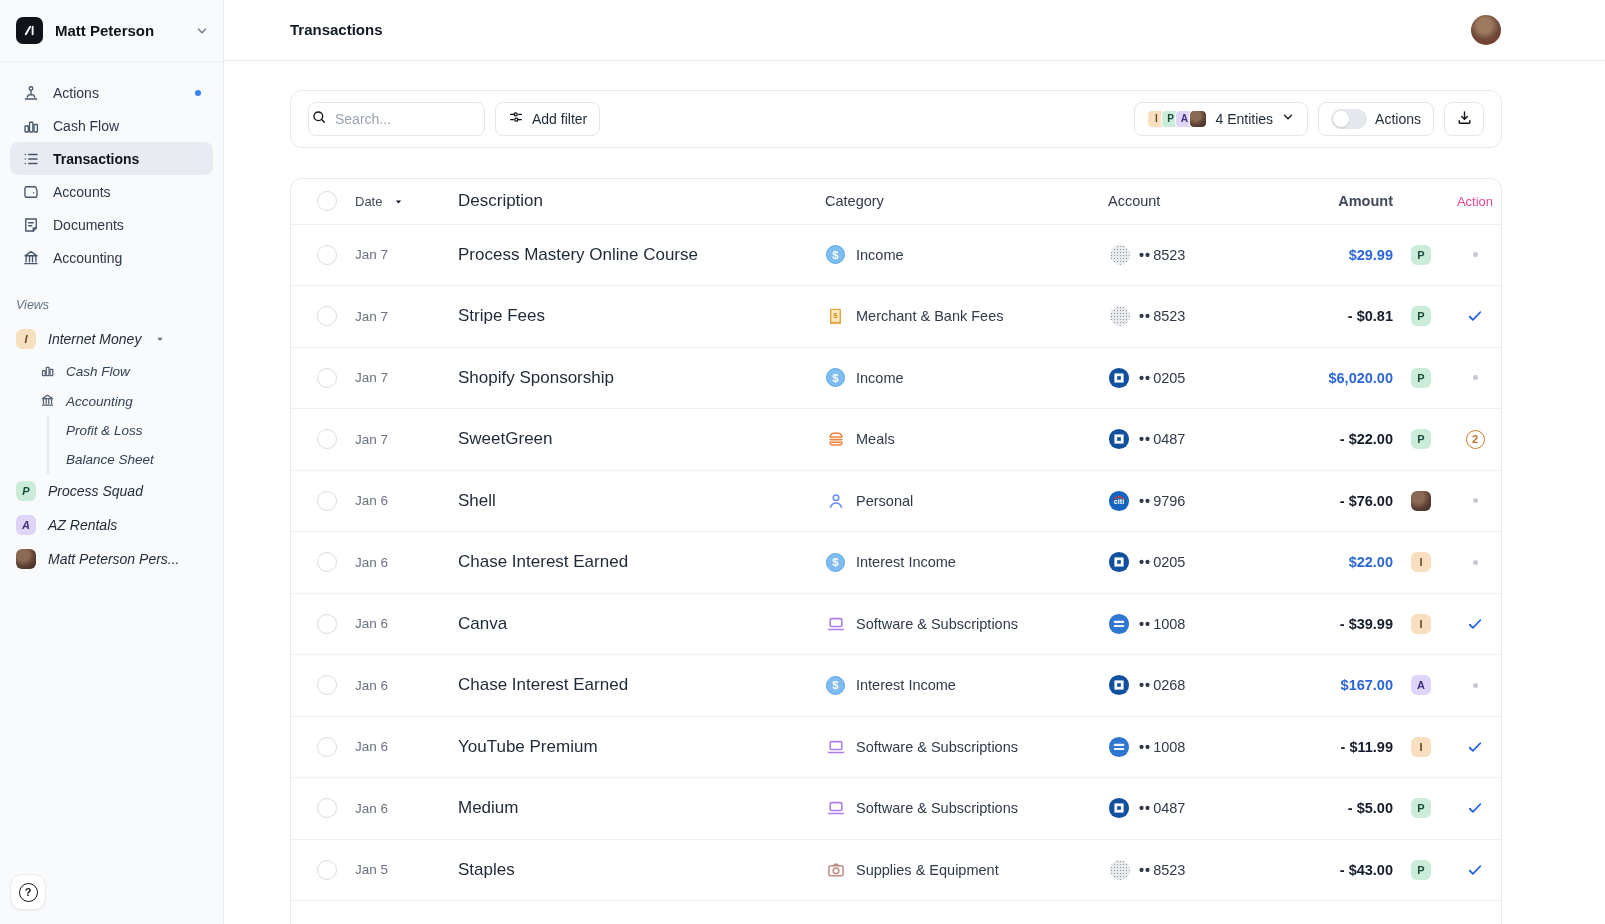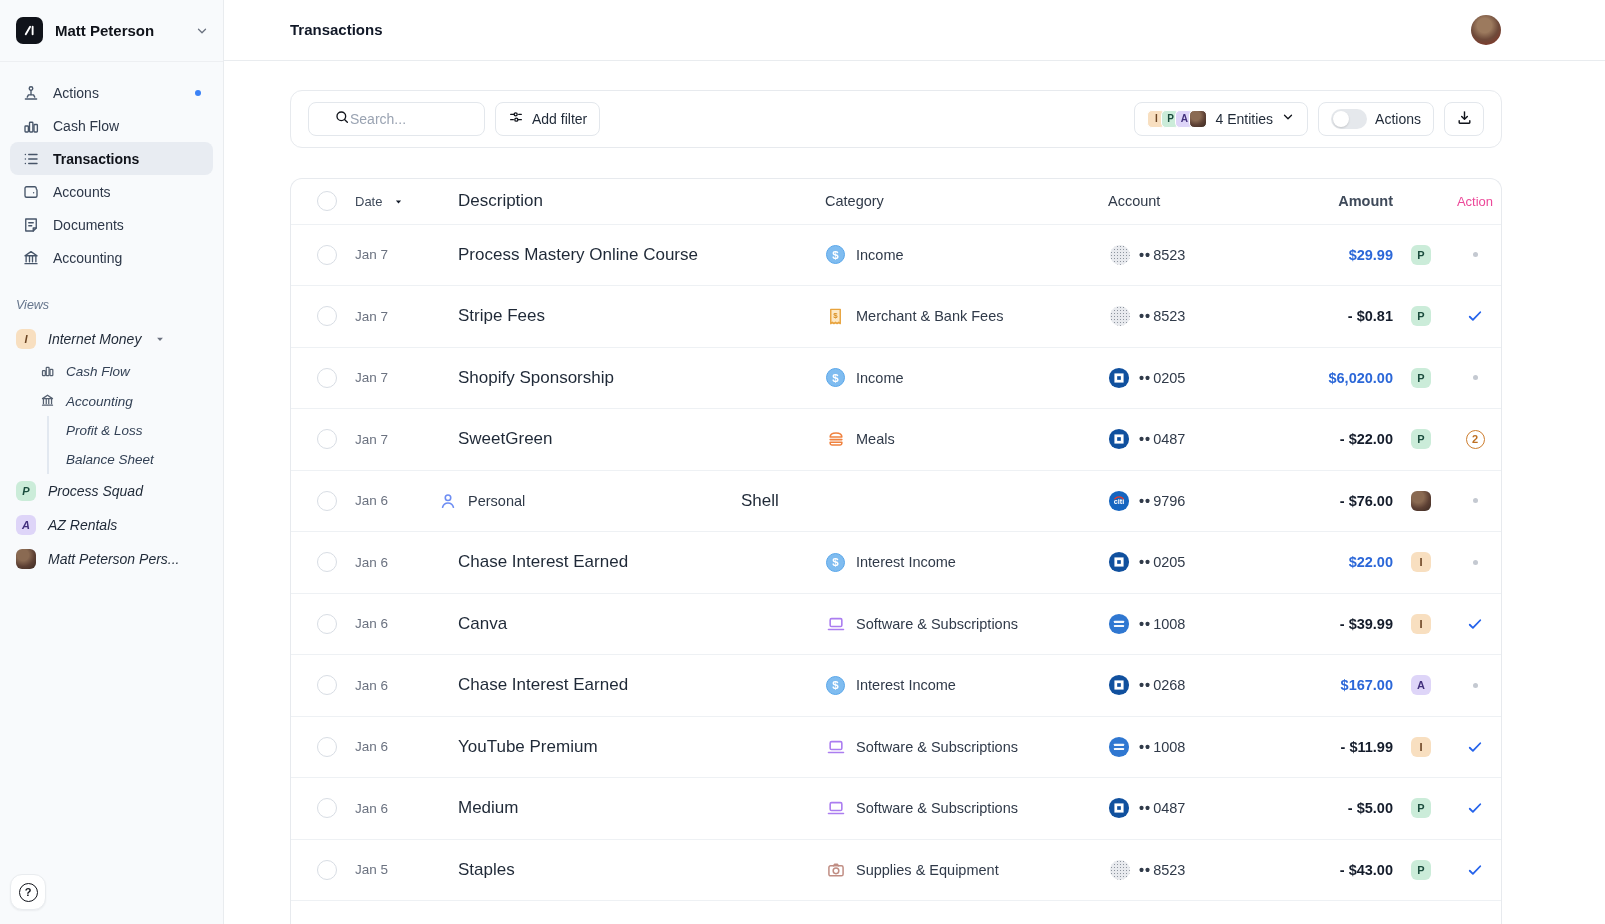--- a/index.html
+++ b/index.html
@@ -40,21 +40,21 @@
   .help-q { width:19px; height:19px; border:1.6px solid #10131a; border-radius:50%; display:flex; align-items:center; justify-content:center; font-size:11px; font-weight:700; color:#10131a; }
 
   
   .main { flex:1; display:flex; flex-direction:column; background:#fff; }
   .topbar { height:61px; border-bottom:1px solid #e9ecef; display:flex; align-items:center; padding:0 104px 0 66px; }
   .page-title { font-size:15px; font-weight:600; color:#111827; flex:1; }
   .user-avatar { width:30px; height:30px; border-radius:50%; background:radial-gradient(circle at 45% 35%, #9c7a5e 0 28%, #6e4a3a 55%, #7e3b2c 80%, #4a2e24 100%); cursor:pointer; }
 
   .content { margin-left:66px; width:1212px; }
   .toolbar-card { margin-top:29px; height:58px; border:1px solid #e7eaee; border-radius:12px; display:flex; align-items:center; padding:0 17px; gap:10px; }
-  .search-box { width:177px; height:34px; border:1px solid #e3e7ec; border-radius:8px; display:flex; align-items:center; padding:0 25px; color:#6b7280; }
+  .search-box { width:177px; height:34px; border:1px solid #e3e7ec; border-radius:8px; display:flex; align-items:center; gap:8px; padding:0 2px; color:#6b7280; }
   .search-box input { border:none; outline:none; width:120px; font-size:14px; font-family:"Liberation Sans",sans-serif; color:#111827; background:transparent; }
   .search-box input::placeholder { color:#9aa3b2; }
   .btn { height:34px; border:1px solid #e3e7ec; border-radius:8px; background:#fff; display:flex; align-items:center; gap:8px; padding:0 12px; font-size:14px; font-weight:500; color:#1f2937; cursor:pointer; }
   .spacer { flex:1; }
   .stack { display:flex; }
   .stack .ent-sq { width:18px; height:18px; border-radius:5px; font-size:10px; border:1.5px solid #fff; }
   .stack .ent-sq + .ent-sq { margin-left:-4px; }
   .toggle { width:36px; height:20px; background:#e5e8ec; border-radius:999px; position:relative; }
   .toggle .knob { position:absolute; top:2px; left:2px; width:16px; height:16px; background:#fff; border-radius:50%; box-shadow:0 1px 2px rgba(0,0,0,.15); }
   .icon-btn { width:40px; height:34px; justify-content:center; padding:0; }
@@ -440,30 +440,30 @@
     <div class="cell c-act">
                 <span class="act-alert">2</span>
               </div>
   </div>
 
   <div class="trow">
     <div class="cell c-check">
                 <span class="cbx"></span>
               </div>
     <div class="cell c-date">Jan 6</div>
+    <div class="cell c-desc">Shell</div>
     <div class="cell c-cat">
       <span class="cat-ic">
                   <svg width="20" height="20" viewBox="0 0 24 24" fill="none" stroke="#6d8df3" stroke-width="1.9" stroke-linecap="round">
                     <circle cx="12" cy="8" r="3.3"></circle>
                     <path d="M5.5 19.5c1-3.6 3.5-5.2 6.5-5.2s5.5 1.6 6.5 5.2"></path>
                   </svg>
                 </span>
       <span class="cat-label">Personal</span>
     </div>
-    <div class="cell c-desc">Shell</div>
     <div class="cell c-acct">
       <span class="bank-ic">
                   <svg width="22" height="22" viewBox="0 0 24 24">
                     <circle cx="12" cy="12" r="11" fill="#1565c0"></circle>
                     <text x="12" y="15.5" text-anchor="middle" font-size="8" font-weight="bold" fill="#fff" font-family="Liberation Sans, sans-serif">citi</text>
                     <path d="M7.5 9.5A6 6 0 0116.5 9.5" stroke="#e23b30" stroke-width="1.5" fill="none" stroke-linecap="round"></path>
                   </svg>
                 </span>
       <span class="acct-num"><span class="acct-dots">••</span><span class="acct-last4">9796</span></span>
     </div>

